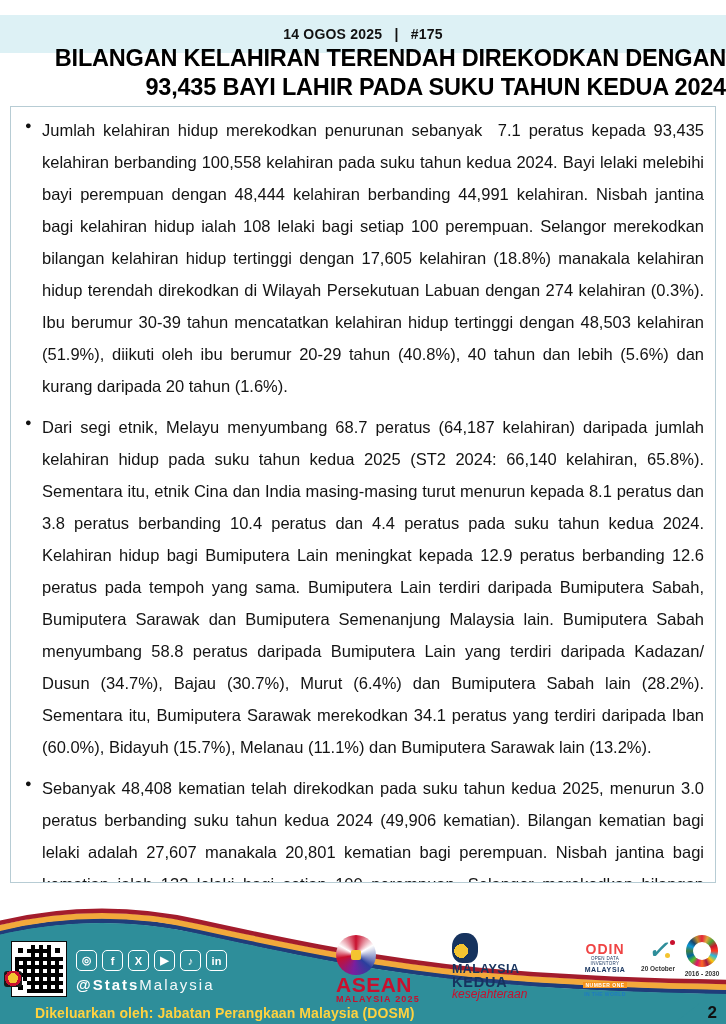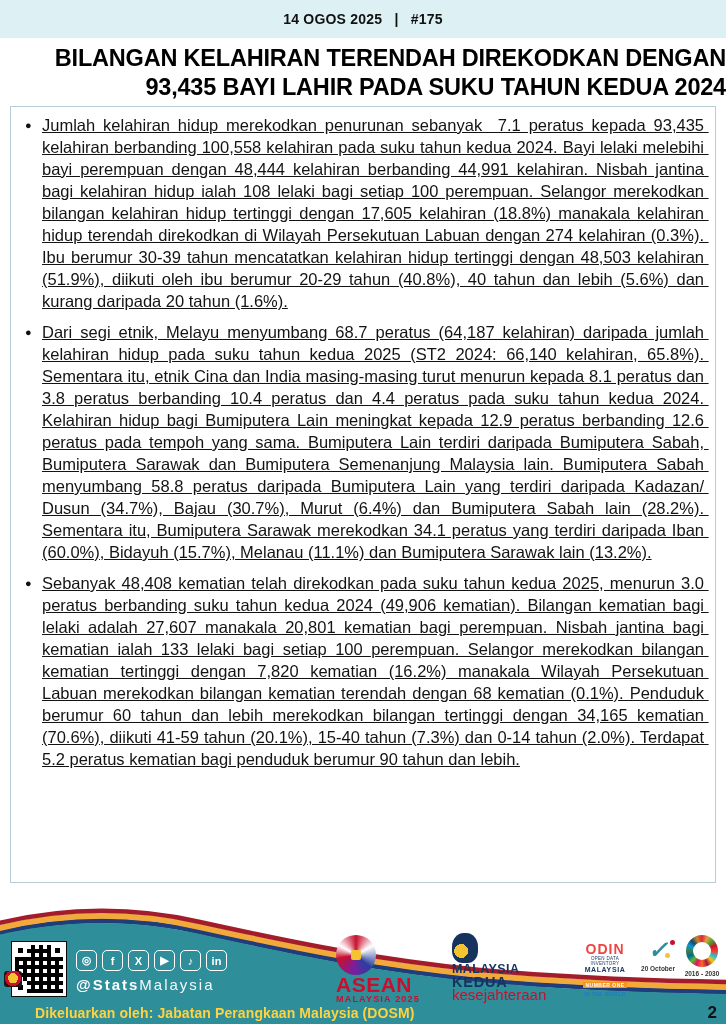--- a/index.html
+++ b/index.html
@@ -4,43 +4,43 @@
 <style>
   * { margin:0; padding:0; box-sizing:border-box; }
   html,body { background:#9a9a9a; }
   body { font-family:"Liberation Sans", sans-serif; }
   .page {
     position:relative; width:726px; height:1024px; margin:0 auto;
     background:#ffffff; overflow:hidden;
   }
   
   .datebar {
-    position:absolute; left:0; top:0; width:726px; height:38px;
+    position:absolute; left:0; top:15px; width:726px; height:38px;
     background:#ddf1f5; display:flex; align-items:center; justify-content:center;
   }
   .datebar span {
     font-weight:bold; font-size:14px; color:#111; white-space:pre; letter-spacing:.2px;
   }
   
   .headline {
     position:absolute; left:0; top:44px; width:726px; text-align:right;
     font-weight:bold; color:#000; font-size:23.5px; line-height:29px; letter-spacing:-0.2px;
   }
   
   .content-box {
     position:absolute; left:10px; top:106px; width:706px; height:777px;
     border:1.5px solid #b7ccd4; background:#fff; padding:7px 11px 4px 11px; overflow:hidden;
   }
   .bullet-item { display:flex; margin-bottom:9px; }
   .bullet-item .dot {
     flex:0 0 20px; font-size:11px; line-height:23px; color:#111; padding-left:3px;
   }
   .bullet-item p {
-    flex:1; font-size:16.5px; line-height:22px; color:#131313;
-    text-align:justify; white-space:pre-wrap;text-decoration:underline;
+    flex:1; font-size:16.5px; line-height:32px; color:#131313;
+    text-align:justify; white-space:pre-wrap;
   }
   
   .footer { position:absolute; left:0; top:905px; width:726px; height:119px; }
   .footer svg.swoosh { position:absolute; left:0; top:0; }
   .qr {
     position:absolute; left:12px; top:37px; width:54px; height:54px;
     background:
       repeating-linear-gradient(0deg,#000 0 4px,transparent 4px 8px),
       repeating-linear-gradient(90deg,#000 0 4px,#fff 4px 8px);
     border:3px solid #fff; outline:1px solid #0a0a0a;
@@ -74,21 +74,21 @@
   .asean .t2 { color:#c8102e; font-weight:bold; font-size:9px; letter-spacing:1.2px; }
   .asean .t3 { color:#b05a5a; font-size:4.5px; letter-spacing:.4px; border-top:1px solid #c8102e; padding-top:1px; margin-top:1px; }
   .madani { left:452px; top:28px; }
   .madani .hand {
     width:26px; height:30px; margin-right:5px;
     background:radial-gradient(circle at 35% 60%, #f4c430 0 7px, #16335e 7px);
     border-radius:45% 45% 40% 40%;
   }
   .madani .t1 { color:#16335e; font-weight:bold; font-size:12.5px; line-height:12px; letter-spacing:.4px; }
   .madani .t2 { color:#16335e; font-weight:bold; font-size:14.5px; line-height:14px; letter-spacing:.8px; }
-  .madani .t3 { color:#c8102e; font-size:15px; line-height:11px; }
+  .madani .t3 { color:#c8102e; font-style:italic; font-size:12px; line-height:11px; }
   .odin { left:576px; top:38px; display:block; text-align:center; width:58px; }
   .odin .t1 { color:#ef4444; font-weight:bold; font-size:14px; line-height:13px; letter-spacing:1px; }
   .odin .t2 { color:#16335e; font-size:4.5px; letter-spacing:.3px; }
   .odin .t3 { color:#16335e; font-weight:bold; font-size:7px; letter-spacing:.6px; }
   .odin .t4 { background:#f7941d; color:#fff; font-weight:bold; font-size:5px; display:inline-block; padding:0 2px; letter-spacing:.5px; }
   .odin .t5 { color:#1f7bc0; font-weight:bold; font-size:5px; letter-spacing:.4px; }
   .wsd { left:638px; top:33px; display:block; text-align:center; width:40px; }
   .wsd .tick { color:#2e8e9a; font-size:24px; font-weight:bold; line-height:24px; position:relative; font-style:italic; }
   .wsd .tick::before { content:""; position:absolute; right:3px; top:2px; width:5px; height:5px; border-radius:50%; background:#c8102e; }
   .wsd .tick::after { content:""; position:absolute; right:8px; bottom:4px; width:5px; height:5px; border-radius:50%; background:#f4c430; }

